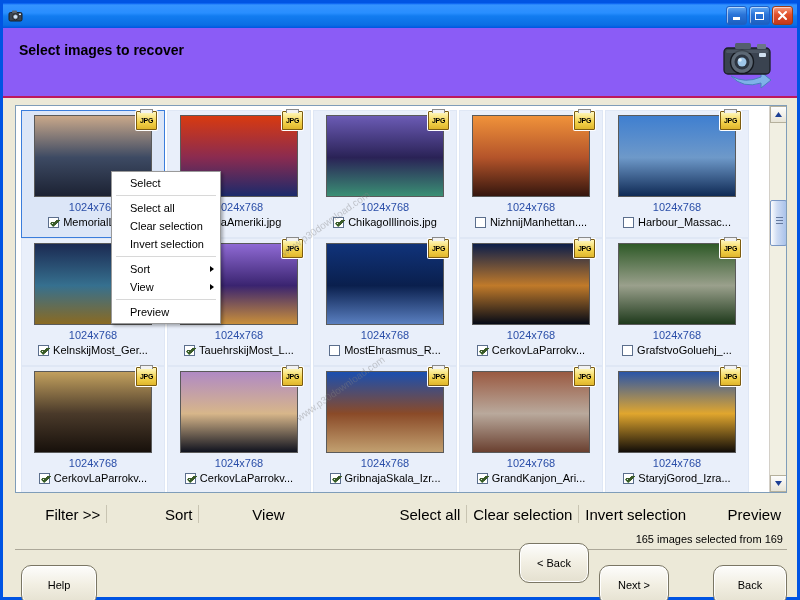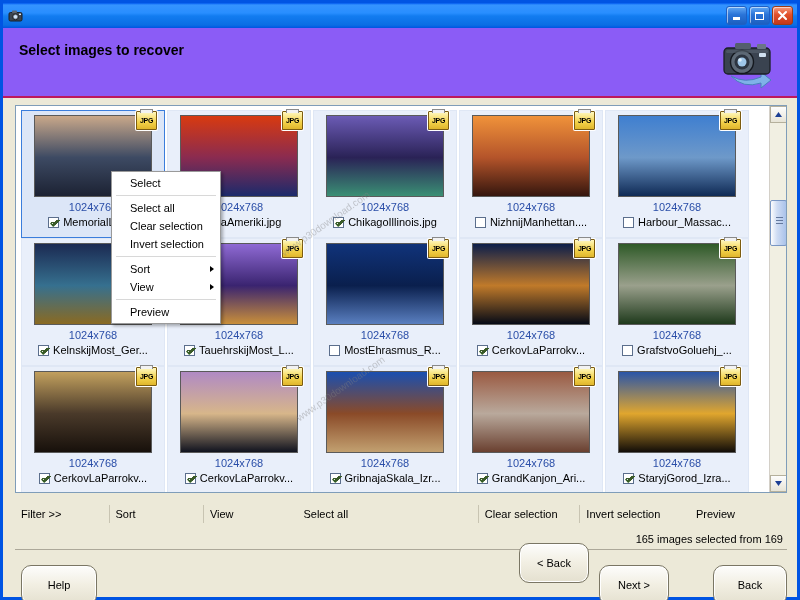--- a/index.html
+++ b/index.html
@@ -172,21 +172,21 @@
     background:#63789d;box-shadow:0 3px 0 #63789d,0 -3px 0 #63789d;
   }
 
   
   .toolbar{
     position:absolute;left:12px;top:496px;width:772px;height:30px;
     display:flex;align-items:center;
     box-sizing:border-box;
   }
   .tbitem{
-    font-size:11px;color:#000;text-align:left;
+    font-size:15px;color:#000;text-align:right;
     padding:3px 6px;white-space:nowrap;
   }
   .tsep{width:1px;height:18px;background:#c8c4b2;}
   .status{
     position:absolute;right:14px;top:530px;
     font-size:11px;color:#000;
   }
   .statusline{
     position:absolute;left:12px;top:546px;width:772px;height:1px;
     background:#aca899;

